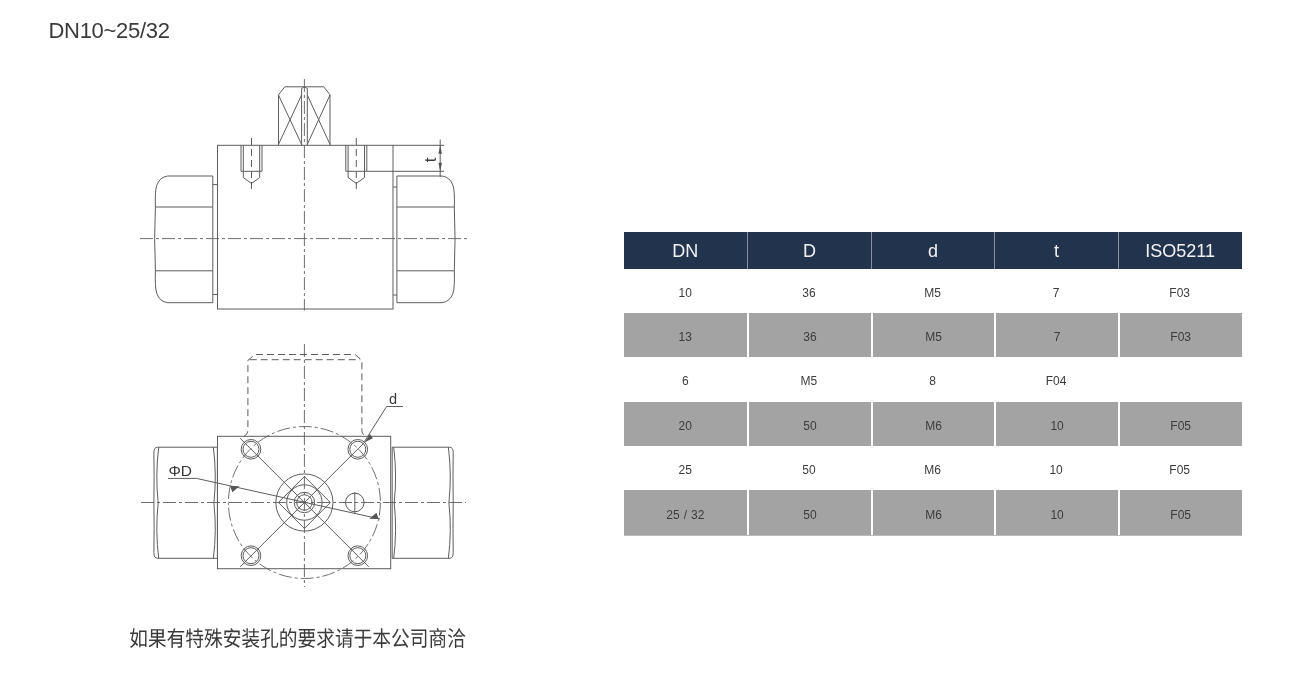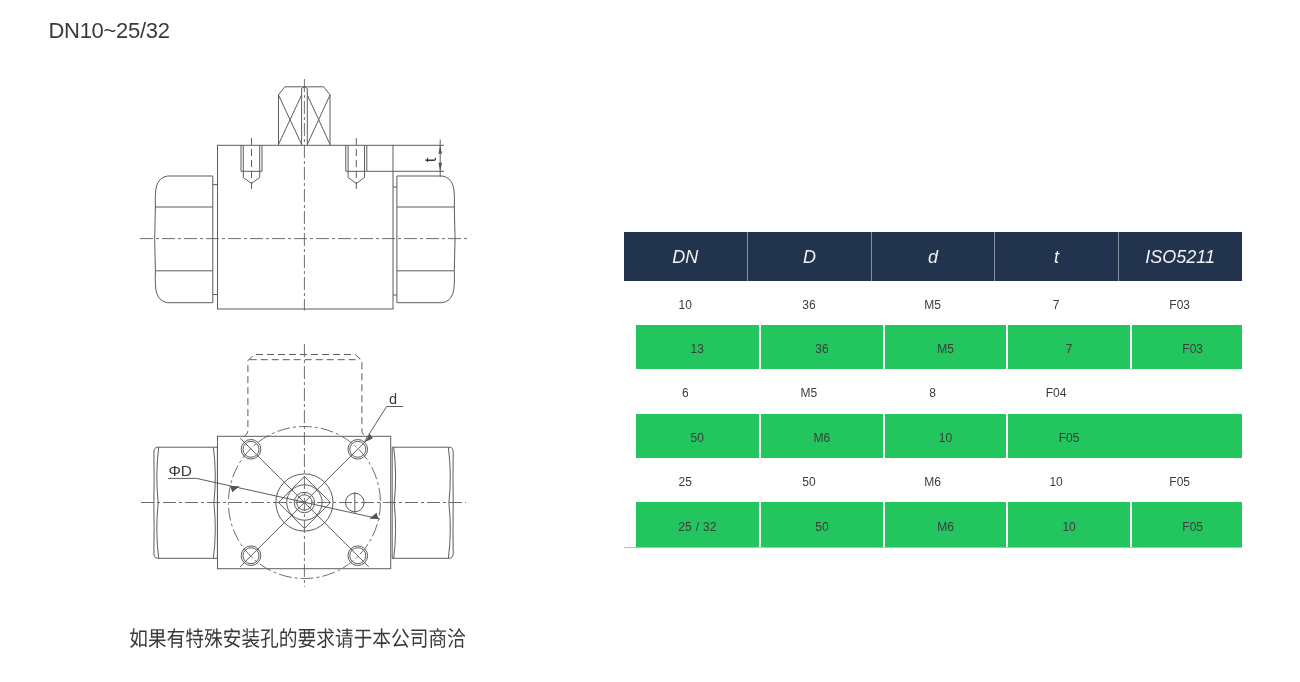--- a/index.html
+++ b/index.html
@@ -7,25 +7,25 @@
        font-family:"Liberation Sans", sans-serif;}
   .abs{position:absolute;}
   .s{fill:none;stroke:#5d5d5d;stroke-width:1;}
   .cl{fill:none;stroke:#5d5d5d;stroke-width:0.9;stroke-dasharray:13 3 3 3;}
   .hd{fill:none;stroke:#5d5d5d;stroke-width:1;stroke-dasharray:7 4;}
   .ar{fill:#555555;stroke:none;}
   #tbl{position:absolute;left:623.5px;top:231.5px;width:618px;border-bottom:1.5px solid #bbbbbb;}
   .row{display:grid;grid-template-columns:123.6px 123.6px 123.6px 123.6px 123.6px;}
   .row div{display:flex;align-items:center;justify-content:center;padding-top:2.5px;box-sizing:border-box;}
   .drow div{padding-top:4px;}
-  .hrow{height:49px;background:#22334e;color:#f2f2f2;font-size:18px;font-style:italic;}
+  .hrow{height:37px;background:#22334e;color:#f2f2f2;font-size:18px;}
   .hrow div{border-left:1px solid rgba(255,255,255,0.45);}
   .hrow div:first-child{border-left:none;}
   .drow{height:44.4px;color:#3c3c3c;font-size:12px;}
-  .grow{background:#22c55e;margin-left:12px;}
+  .grow{background:#a3a3a3;}
   .grow div{border-left:2px solid #ffffff;}
   .grow div:first-child{border-left:none;}
 </style>
 </head>
 <body>
 
 <div class="abs" style="left:48.5px;top:17.5px;font-size:22px;letter-spacing:-0.3px;color:#3a3a3a;">DN10~25/32</div>
 
 <svg class="abs" style="left:0;top:0;" width="620" height="682" viewBox="0 0 620 682">
 
@@ -175,20 +175,21 @@
     </div>
 
   <div class="row drow">
       <div>6</div>
       <div>M5</div>
       <div>8</div>
       <div>F04</div>
     </div>
 
   <div class="row drow grow">
+      <div>20</div>
       <div>50</div>
       <div>M6</div>
       <div>10</div>
       <div>F05</div>
     </div>
 
   <div class="row drow">
       <div>25</div>
       <div>50</div>
       <div>M6</div>

